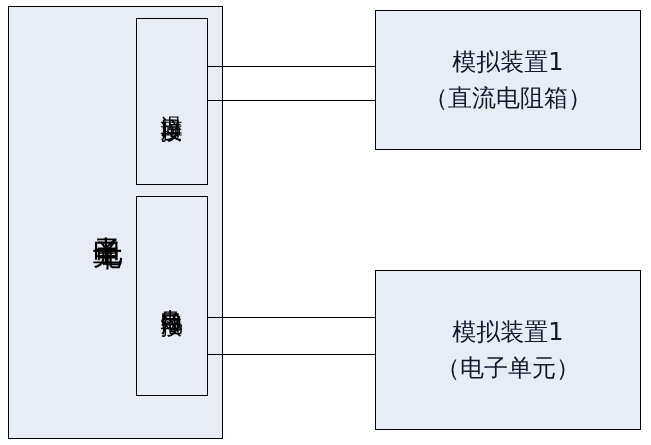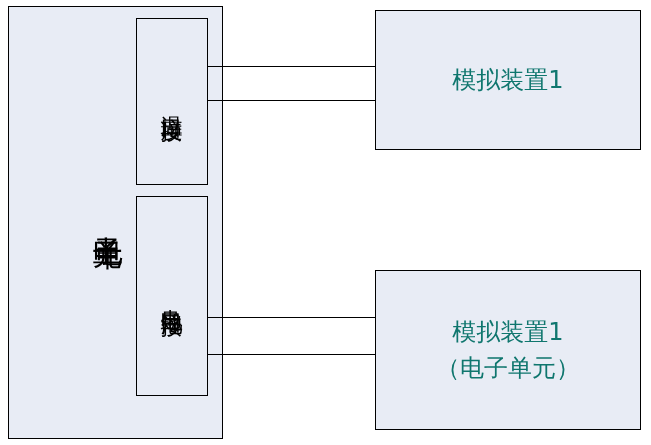--- a/index.html
+++ b/index.html
@@ -99,21 +99,21 @@
     height: 160px;
   }
   .dev-label {
     position: absolute;
     box-sizing: border-box;
     display: flex;
     flex-direction: column;
     align-items: center;
     justify-content: center;
     font-size: 24px;
-    color: #0f766e;
+    color: #0f172a;
     line-height: 1.5;
   }
   #dev1-label {
     left: 375px;
     top: 10px;
     width: 266px;
     height: 140px;
   }
   #dev2-label {
     left: 375px;
@@ -148,20 +148,21 @@
   </div>
 
   <div class="box" id="cond-box"></div>
   <div id="cond-label">
     <span class="vtext">电导池接口</span>
   </div>
 
   <div class="box" id="dev1-box"></div>
   <div class="dev-label" id="dev1-label">
     <span>模拟装置1</span>
+    <span>（直流电阻箱）</span>
   </div>
 
   <div class="box" id="dev2-box"></div>
   <div class="dev-label" id="dev2-label">
     <span>模拟装置1</span>
     <span>（电子单元）</span>
   </div>
 
   <div class="wire" id="wire-1"></div>
   <div class="wire" id="wire-2"></div>

